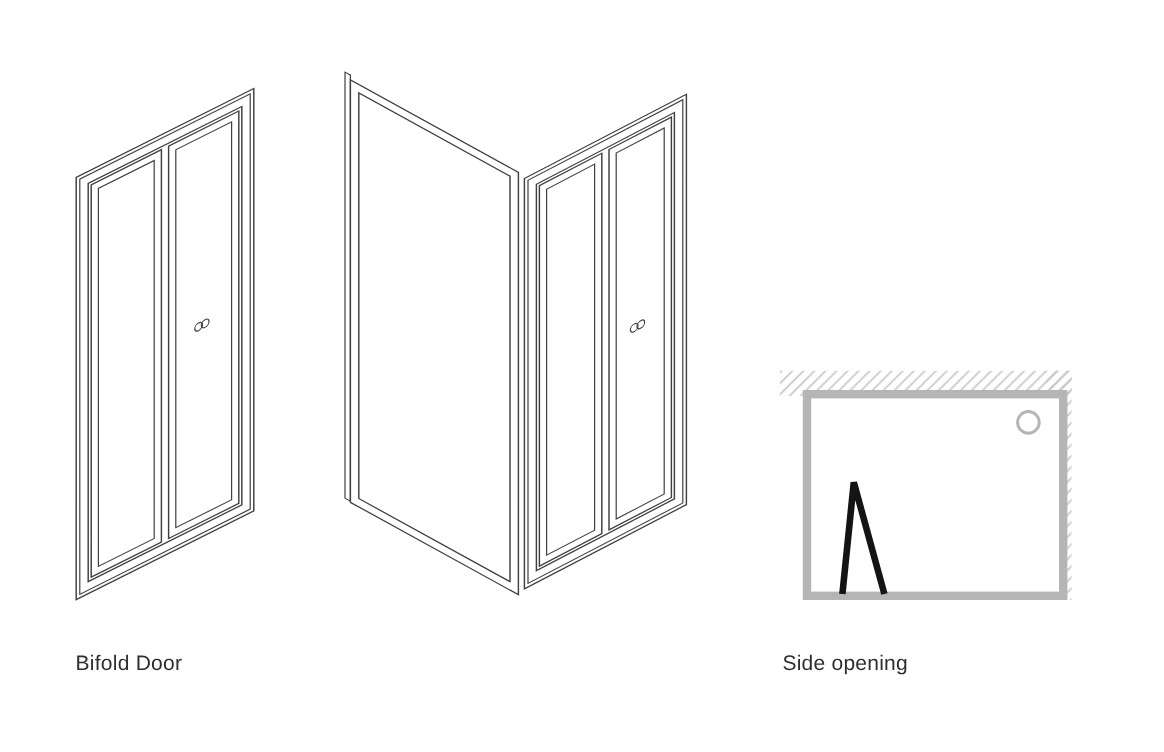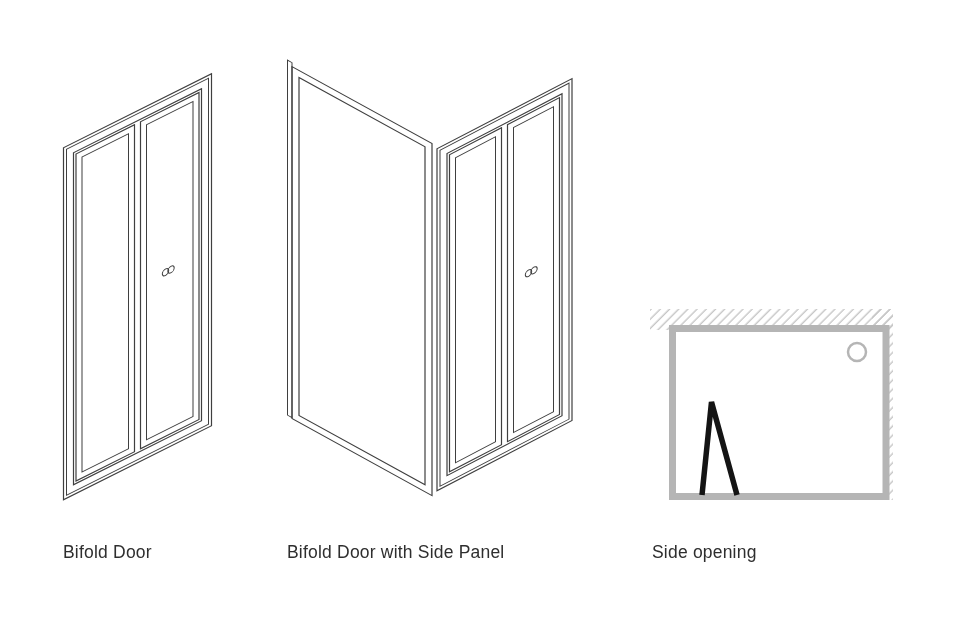--- a/index.html
+++ b/index.html
@@ -92,16 +92,15 @@
 
       <rect class="tray" x="672.5" y="328.5" width="213.5" height="168"></rect>
 
       <circle class="waste" cx="857" cy="352" r="9"></circle>
 
       <path class="swing" d="M702 495 L711.5 402 L737 495"></path>
     </g>
   </svg>
 
   <div class="fig-label lbl-1">Bifold Door</div>
-  <div class="fig-label lbl-2">Bifold Door with Side Panel</div>
   <div class="fig-label lbl-3">Side opening</div>
 
 </div>
 
 </body></html>

